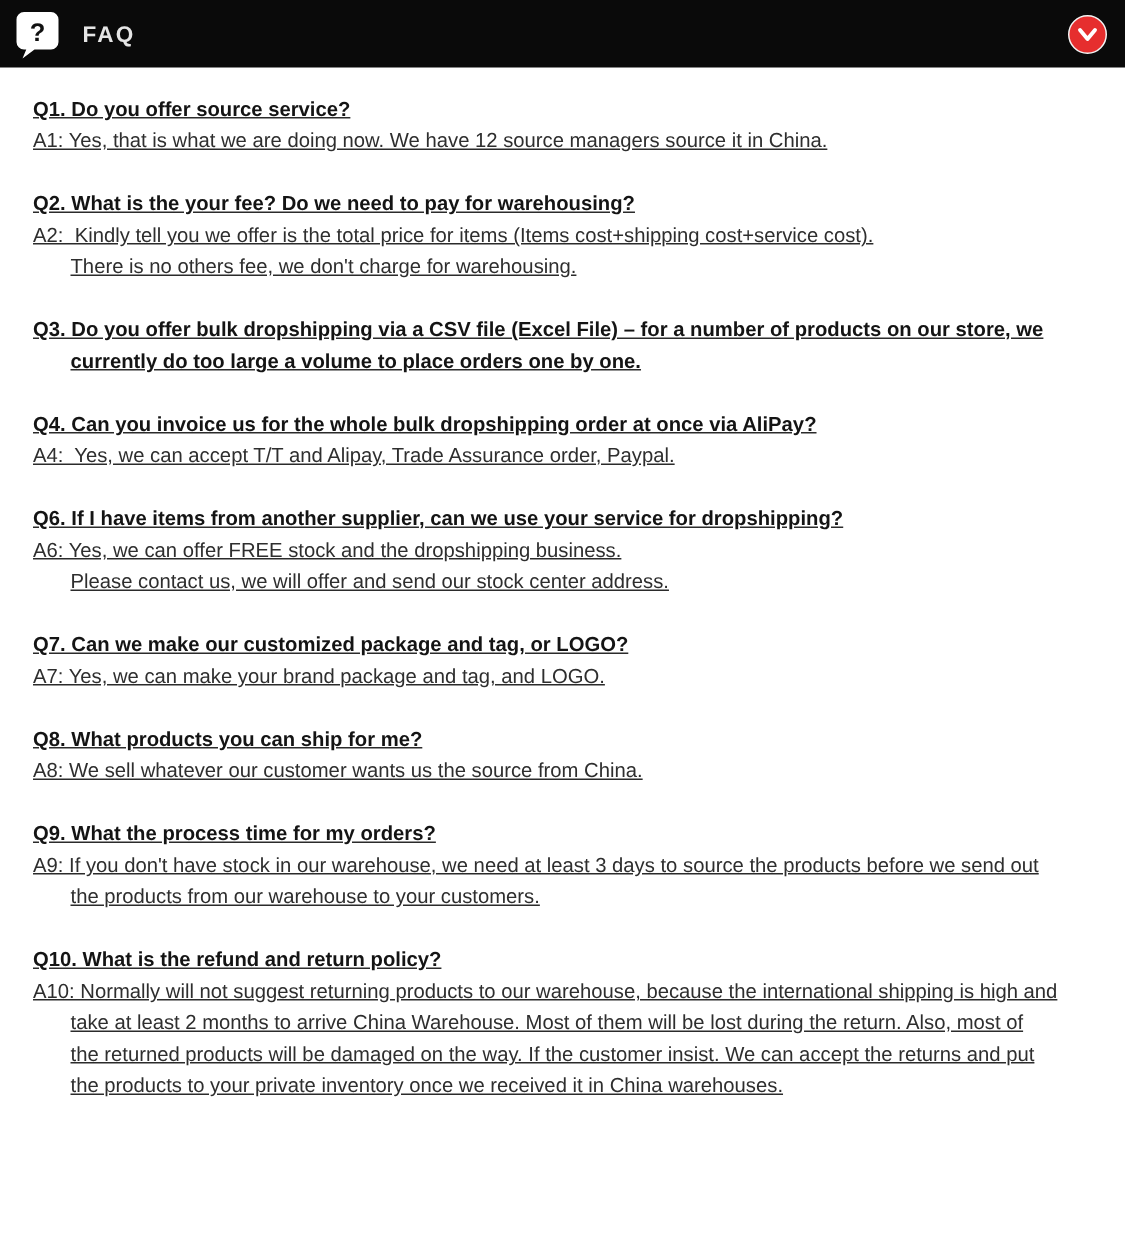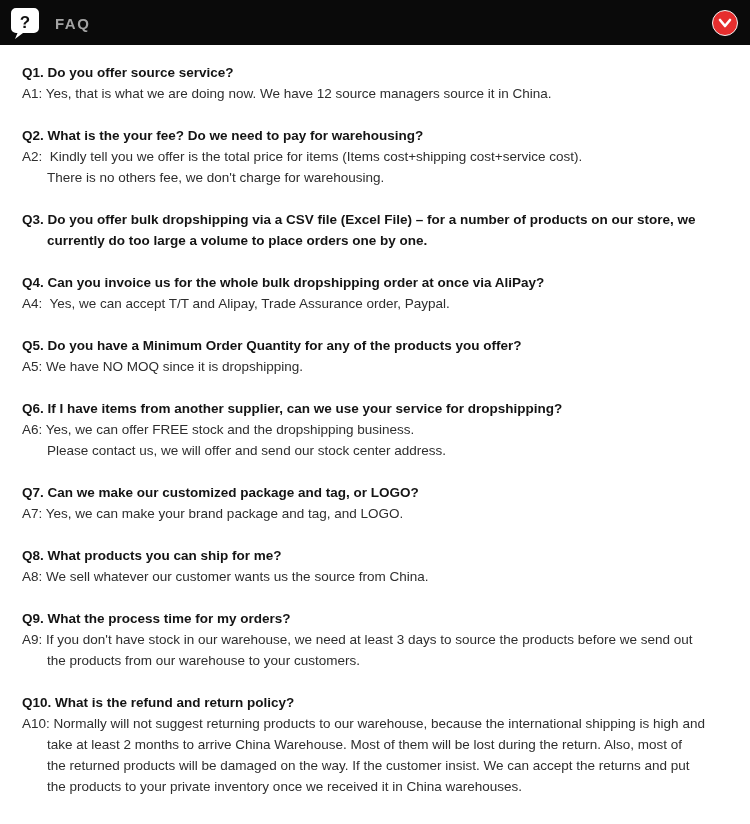--- a/index.html
+++ b/index.html
@@ -20,41 +20,42 @@
     padding: 0 12px 0 8px;
   }
   .bubble-wrap {
     width: 34px;
     height: 36px;
     display: flex;
     align-items: center;
     justify-content: center;
   }
   .header-title {
-    color: #a3a3a3;
+    color: #e5e5e5;
     font-weight: bold;
     font-size: 15px;
     letter-spacing: 1.5px;
     margin-left: 13px;
     margin-top: 2px;
   }
   .spacer { flex: 1; }
   .toggle-btn {
     width: 26px;
     height: 26px;
     border-radius: 50%;
     background: #e62e2e;
     display: flex;
     align-items: center;
     justify-content: center;
     cursor: pointer;
     border: 1px solid #f4f4f4;
   }
   .content {
     padding: 17px 22px 0 22px;
+    text-decoration: underline;
   }
   .faq-item { margin-bottom: 21px; }
   .line {
     font-size: 13.5px;
     line-height: 21px;
     white-space: pre;
     overflow: hidden;
   }
   .q .line { font-weight: bold; color: #141414; }
   .a .line { color: #2e2e2e; }
@@ -108,28 +109,20 @@
 
   <div class="faq-item">
     <div class="q">
         <div class="line">Q4. Can you invoice us for the whole bulk dropshipping order at once via AliPay?</div>
       </div>
     <div class="a">
         <div class="line">A4:  Yes, we can accept T/T and Alipay, Trade Assurance order, Paypal.</div>
       </div>
   </div>
 
-  <div class="faq-item">
-    <div class="q">
-        <div class="line">Q5. Do you have a Minimum Order Quantity for any of the products you offer?</div>
-      </div>
-    <div class="a">
-        <div class="line">A5: We have NO MOQ since it is dropshipping.</div>
-      </div>
-  </div>
 
   <div class="faq-item">
     <div class="q">
         <div class="line">Q6. If I have items from another supplier, can we use your service for dropshipping?</div>
       </div>
     <div class="a">
         <div class="line">A6: Yes, we can offer FREE stock and the dropshipping business.</div>
         <div class="line cont">Please contact us, we will offer and send our stock center address.</div>
       </div>
   </div>

